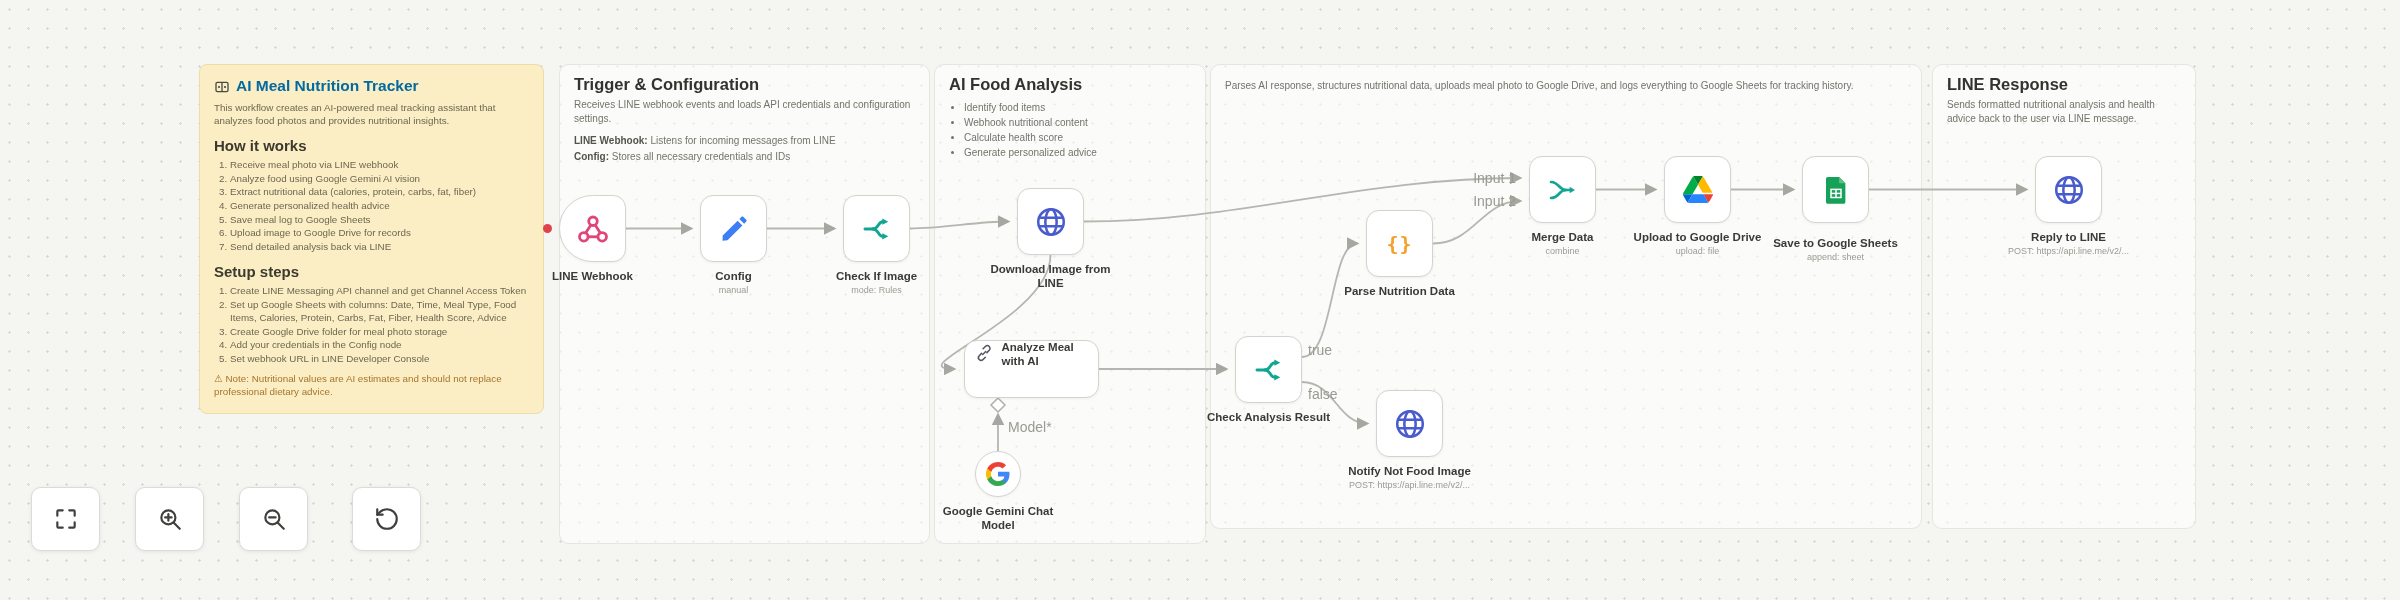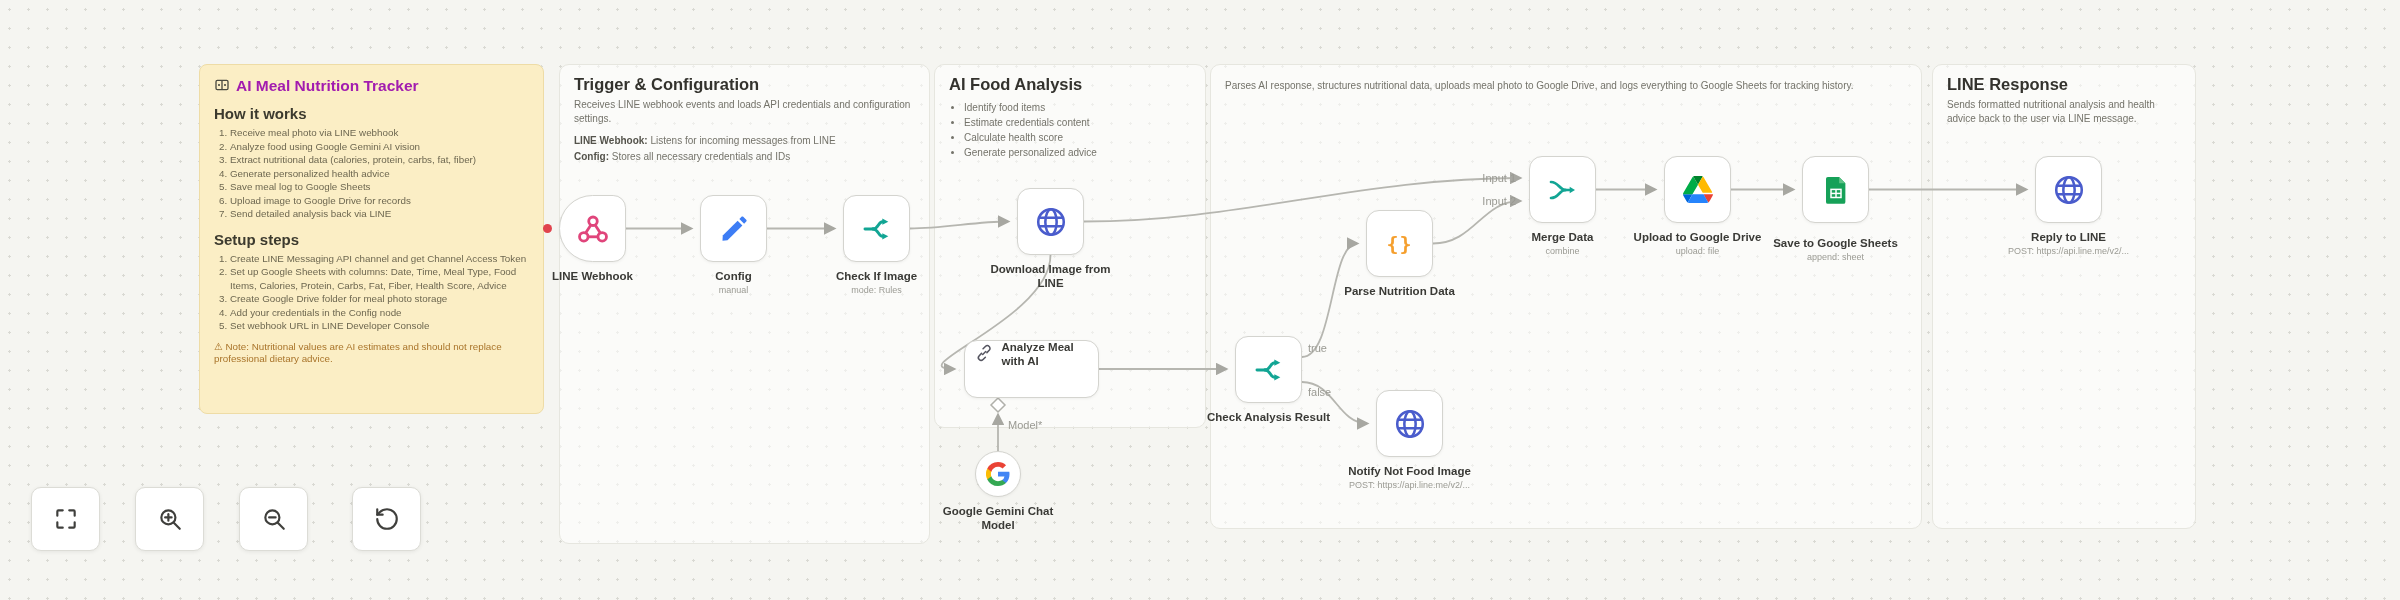--- a/index.html
+++ b/index.html
@@ -11,42 +11,42 @@
     font-family:"Liberation Sans","DejaVu Sans",sans-serif;
     color:#3a3a36;
   }
 
   
   .sticky{
     position:absolute;left:199px;top:64px;width:345px;height:350px;
     background:#fbeec5;border:1px solid #eedca6;border-radius:8px;
     padding:12px 14px;box-sizing:border-box;overflow:hidden;z-index:2;
   }
-  .sticky-title{font-size:15.5px;font-weight:700;color:#a21caf;display:flex;align-items:flex-start;gap:6px;}
+  .sticky-title{font-size:15.5px;font-weight:700;color:#0369a1;display:flex;align-items:flex-end;gap:6px;}
   .sticky-intro{font-size:9.8px;line-height:1.35;color:#6d6750;margin-top:6px;}
   .sticky h2{font-size:15px;font-weight:700;color:#3c3a2e;margin:10px 0 4px 0;}
   .sticky ol{margin:0;padding-left:16px;font-size:9.8px;line-height:1.38;color:#6d6750;}
   .sticky-warn{margin-top:8px;font-size:9.8px;line-height:1.3;color:#a9742a;}
 
   
   .group{
     position:absolute;background:rgba(255,255,255,0.55);
     border:1px solid #e6e6df;border-radius:10px;
     padding:10px 14px;box-sizing:border-box;z-index:1;
   }
   .group-title{font-size:16.5px;font-weight:700;color:#33322d;}
   .group-desc{font-size:10px;line-height:1.4;color:#74736a;margin-top:4px;}
   .group-line{font-size:10px;line-height:1.4;color:#74736a;margin-top:8px;}
   .group-line b{color:#54534b;}
   .group ul{margin:6px 0 0 0;padding-left:15px;font-size:10px;line-height:1.5;color:#74736a;}
 
   
   #edges{position:absolute;left:0;top:0;z-index:3;pointer-events:none;}
   .edge{stroke:#b6b6b0;stroke-width:1.8;fill:none;}
-  .elabel{position:absolute;z-index:4;font-size:11px;color:#9a9a93;white-space:nowrap;}
+  .elabel{position:absolute;z-index:4;font-size:14px;color:#9a9a93;white-space:nowrap;}
 
   
   .node-wrap{position:absolute;z-index:5;}
   .node{
     width:67px;height:67px;background:#ffffff;border:1.6px solid #d4d4cf;border-radius:13px;
     display:flex;align-items:center;justify-content:center;
     box-shadow:0 1px 3px rgba(0,0,0,0.05);box-sizing:border-box;
   }
   .node.trigger{border-radius:34px 13px 13px 34px;}
   .node-wide{
@@ -82,20 +82,21 @@
 <div class="sticky">
   <div class="sticky-title">
     <svg width="16" height="16" viewBox="0 0 24 24" fill="none" stroke="#4a4a40" stroke-width="2">
       <rect x="3" y="5" width="18" height="14" rx="2"></rect>
         <line x1="12" y1="5" x2="12" y2="19"></line>
       <circle cx="7.5" cy="12" r="1.6" fill="#4a4a40" stroke="none"></circle>
         <circle cx="16.5" cy="12" r="1.6" fill="#4a4a40" stroke="none"></circle>
     </svg>
     <span>AI Meal Nutrition Tracker</span>
   </div>
+  <div class="sticky-intro">This workflow creates an AI-powered meal tracking assistant that analyzes food photos and provides nutritional insights.</div>
   <h2>How it works</h2>
   <ol>
     <li>Receive meal photo via LINE webhook</li>
     <li>Analyze food using Google Gemini AI vision</li>
     <li>Extract nutritional data (calories, protein, carbs, fat, fiber)</li>
     <li>Generate personalized health advice</li>
     <li>Save meal log to Google Sheets</li>
     <li>Upload image to Google Drive for records</li>
     <li>Send detailed analysis back via LINE</li>
   </ol>
@@ -119,25 +120,25 @@
   <div class="group-line">
     <b>LINE Webhook:</b>
     <span>Listens for incoming messages from LINE</span>
   </div>
   <div class="group-line" style="margin-top:2px;">
     <b>Config:</b>
     <span>Stores all necessary credentials and IDs</span>
   </div>
 </div>
 
-<div class="group" style="left:934px;top:64px;width:272px;height:364px;">
+<div class="group" style="left:934px;top:64px;width:272px;height:480px;">
   <div class="group-title">AI Food Analysis</div>
   <ul>
     <li>Identify food items</li>
-    <li>Estimate credentials content</li>
+    <li>Webhook nutritional content</li>
     <li>Calculate health score</li>
     <li>Generate personalized advice</li>
   </ul>
 </div>
 
 <div class="group" style="left:1210px;top:64px;width:712px;height:465px;">
   <div class="group-desc">Parses AI response, structures nutritional data, uploads meal photo to Google Drive, and logs everything to Google Sheets for tracking history.</div>
 </div>
 
 <div class="group" style="left:1932px;top:64px;width:264px;height:465px;">

